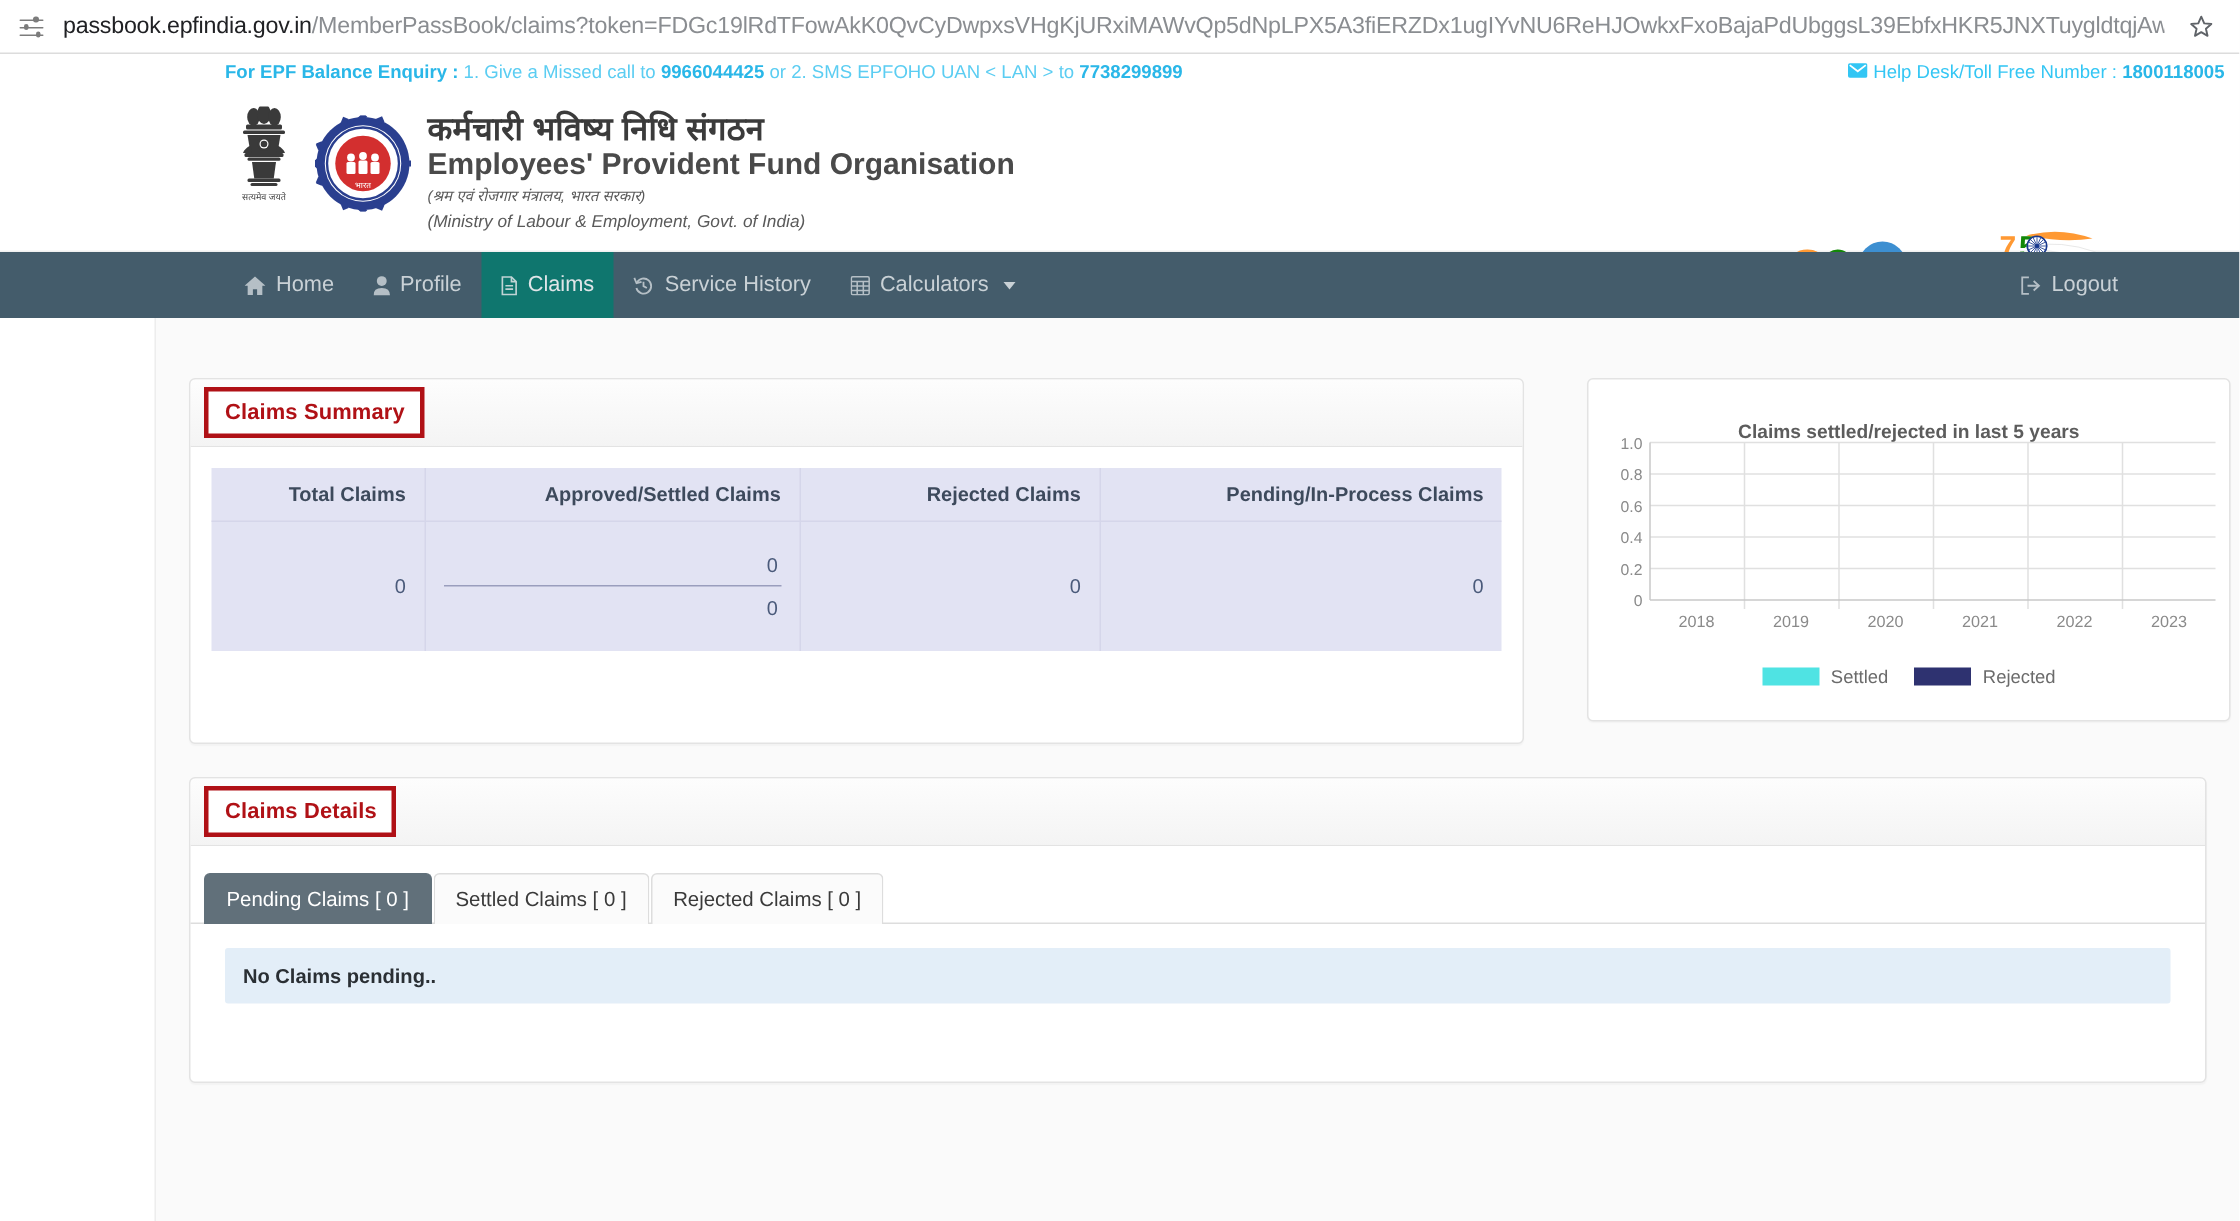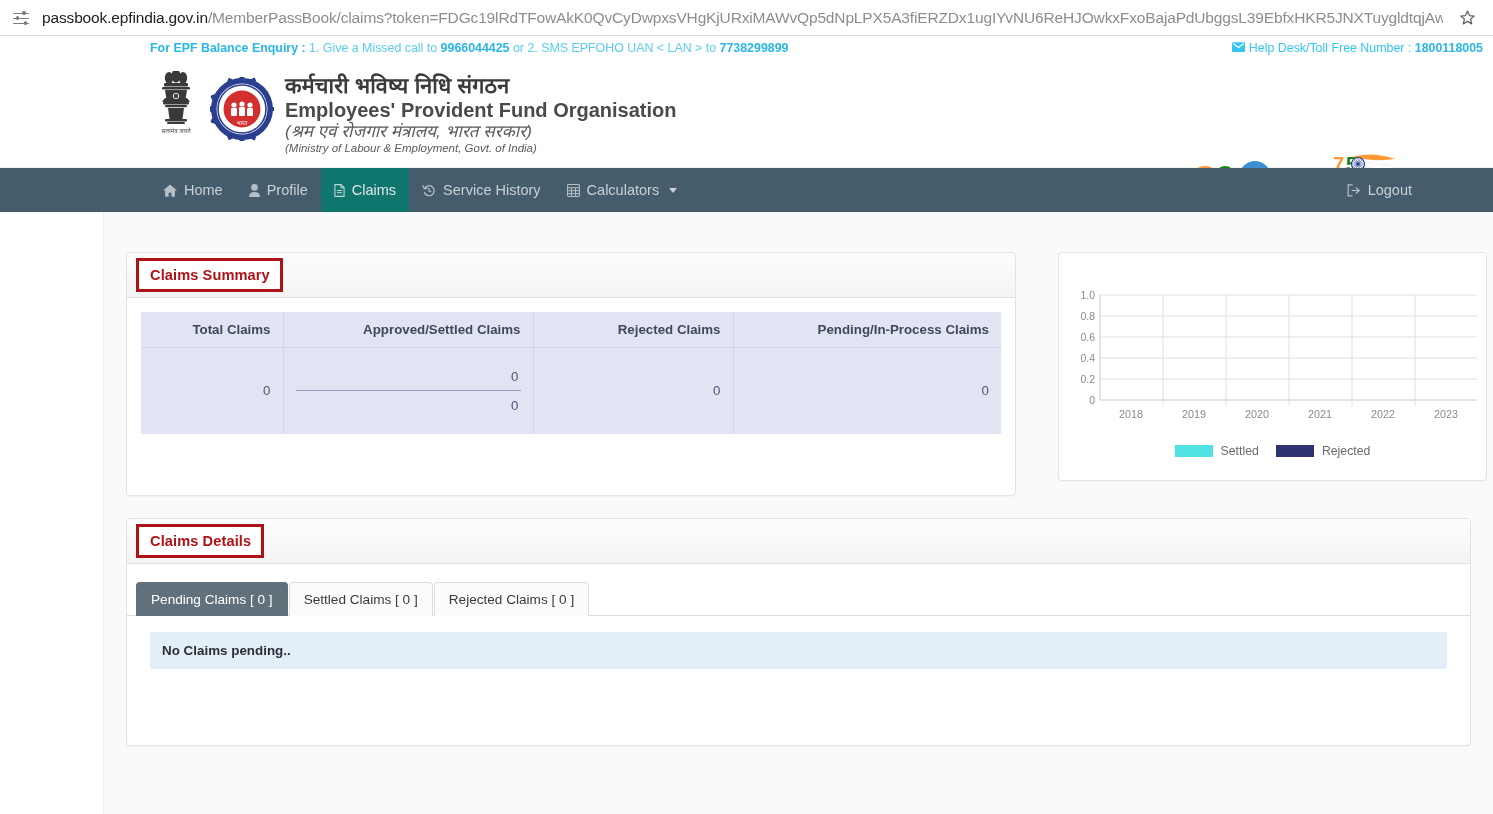--- a/index.html
+++ b/index.html
@@ -106,21 +106,21 @@
   .t-hindi {
     font-family: "Liberation Sans", sans-serif;
     font-size: 21.5px; font-weight: bold; color: #3b3b3b;
     line-height: 26px; letter-spacing: .2px;
   }
   .t-eng {
     font-size: 20px; font-weight: bold; color: #4a4a4a;
     line-height: 25px; margin-top: -1px;
   }
   .t-sub1 {
-    font-size: 17px; color: #5a5a5a; line-height: 16px; font-style: italic;
+    font-size: 10px; color: #5a5a5a; line-height: 16px; font-style: italic;
     margin-top: 1px;
   }
   .t-sub2 {
     font-size: 11.5px; color: #5a5a5a; line-height: 16px; font-style: italic;
   }
   .g20 { position: absolute; left: 1190px; top: 92px; width: 96px; height: 62px; }
   .azadi { position: absolute; left: 1325px; top: 88px; width: 100px; height: 70px; }
 
   
   .navbar {
@@ -271,21 +271,21 @@
   .legend {
     position: absolute; left: 0; right: 0; bottom: 22px;
     display: flex; justify-content: center; align-items: center; gap: 17px;
     font-size: 12.3px; color: #6b6b6b;
   }
   .legend .grp { display: flex; align-items: center; gap: 8px; }
   .legend .swatch { width: 38px; height: 12px; display: inline-block; }
 
   
   .row-bottom { padding: 22px 22px 0 22px; }
-  .card-details { height: 228px; }
+  .card-details { height: 204px; }
   .tabs {
     display: flex;
     padding: 18px 0 0 9px;
     border-bottom: 1px solid #dddddd;
     gap: 1px;
     position: relative;
   }
   .tab {
     font-size: 13.6px;
     padding: 9px 14px;
@@ -572,20 +572,21 @@
                 </td>
                 <td>0</td>
                 <td>0</td>
               </tr>
             </tbody>
           </table>
         </div>
       </div>
 
       <div class="card card-chart">
+        <div class="chart-title">Claims settled/rejected in last 5 years</div>
 
         <svg class="chart-svg" width="417" height="132" viewBox="0 0 417 132">
 
           <g stroke="#e0e0e0" stroke-width="1">
             <line x1="35" y1="4" x2="412" y2="4"></line>
             <line x1="35" y1="25" x2="412" y2="25"></line>
             <line x1="35" y1="46" x2="412" y2="46"></line>
             <line x1="35" y1="67" x2="412" y2="67"></line>
             <line x1="35" y1="88" x2="412" y2="88"></line>
           </g>

